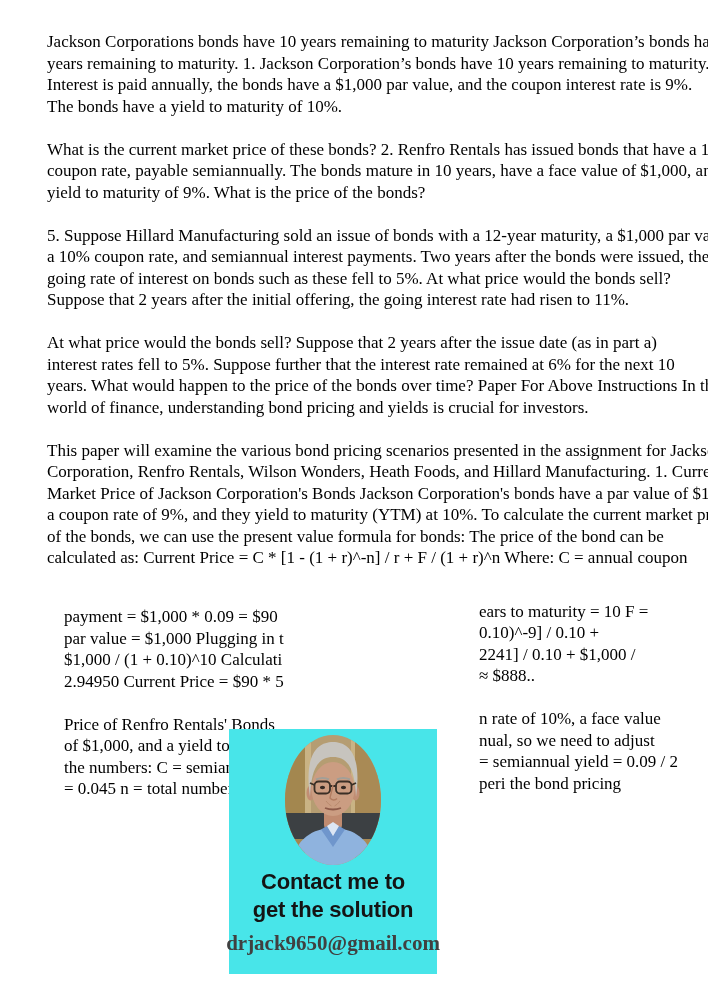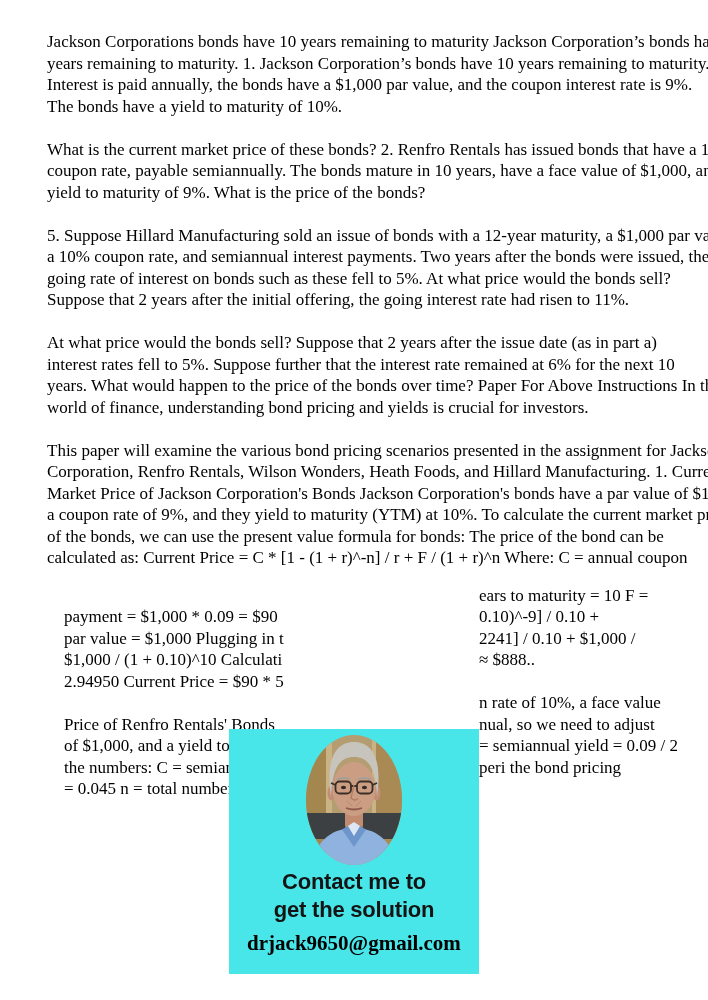--- a/index.html
+++ b/index.html
@@ -23,28 +23,28 @@
     white-space: pre;
   }
   .para.tight { margin-bottom: 16px; }
   .fragrow {
     position: relative;
     height: 21.5px;
     white-space: pre;
   }
   .rfrag {
     position: absolute;
-    left: 432px; top: 0;
+    left: 432px; top: 16px;
   }
   .pgap { height: 21.5px; }
 
   .card {
     position: absolute;
     left: 229px; top: 729px;
-    width: 250px; height: 245px;
+    width: 208px; height: 245px;
     background: #48E5E9;
     display: flex;
     flex-direction: column;
     align-items: center;
     text-align: center;
   }
   .photo {
     width: 96px; height: 130px;
     margin-top: 6px;
     border-radius: 50%;
@@ -59,21 +59,21 @@
     font-size: 22px;
     line-height: 28px;
     color: #141414;
     letter-spacing: -0.2px;
   }
   .email {
     margin-top: 7px;
     font-family: "Liberation Serif", serif;
     font-weight: bold;
     font-size: 21px;
-    color: #000000;
+    color: #404040;
   }
 </style>
 </head>
 <body>
 
 <div class="doc">
   <p class="para">Jackson Corporations bonds have 10 years remaining to maturity Jackson Corporation’s bonds have 10
 years remaining to maturity. 1. Jackson Corporation’s bonds have 10 years remaining to maturity.
 Interest is paid annually, the bonds have a $1,000 par value, and the coupon interest rate is 9%.
 The bonds have a yield to maturity of 10%.</p>

